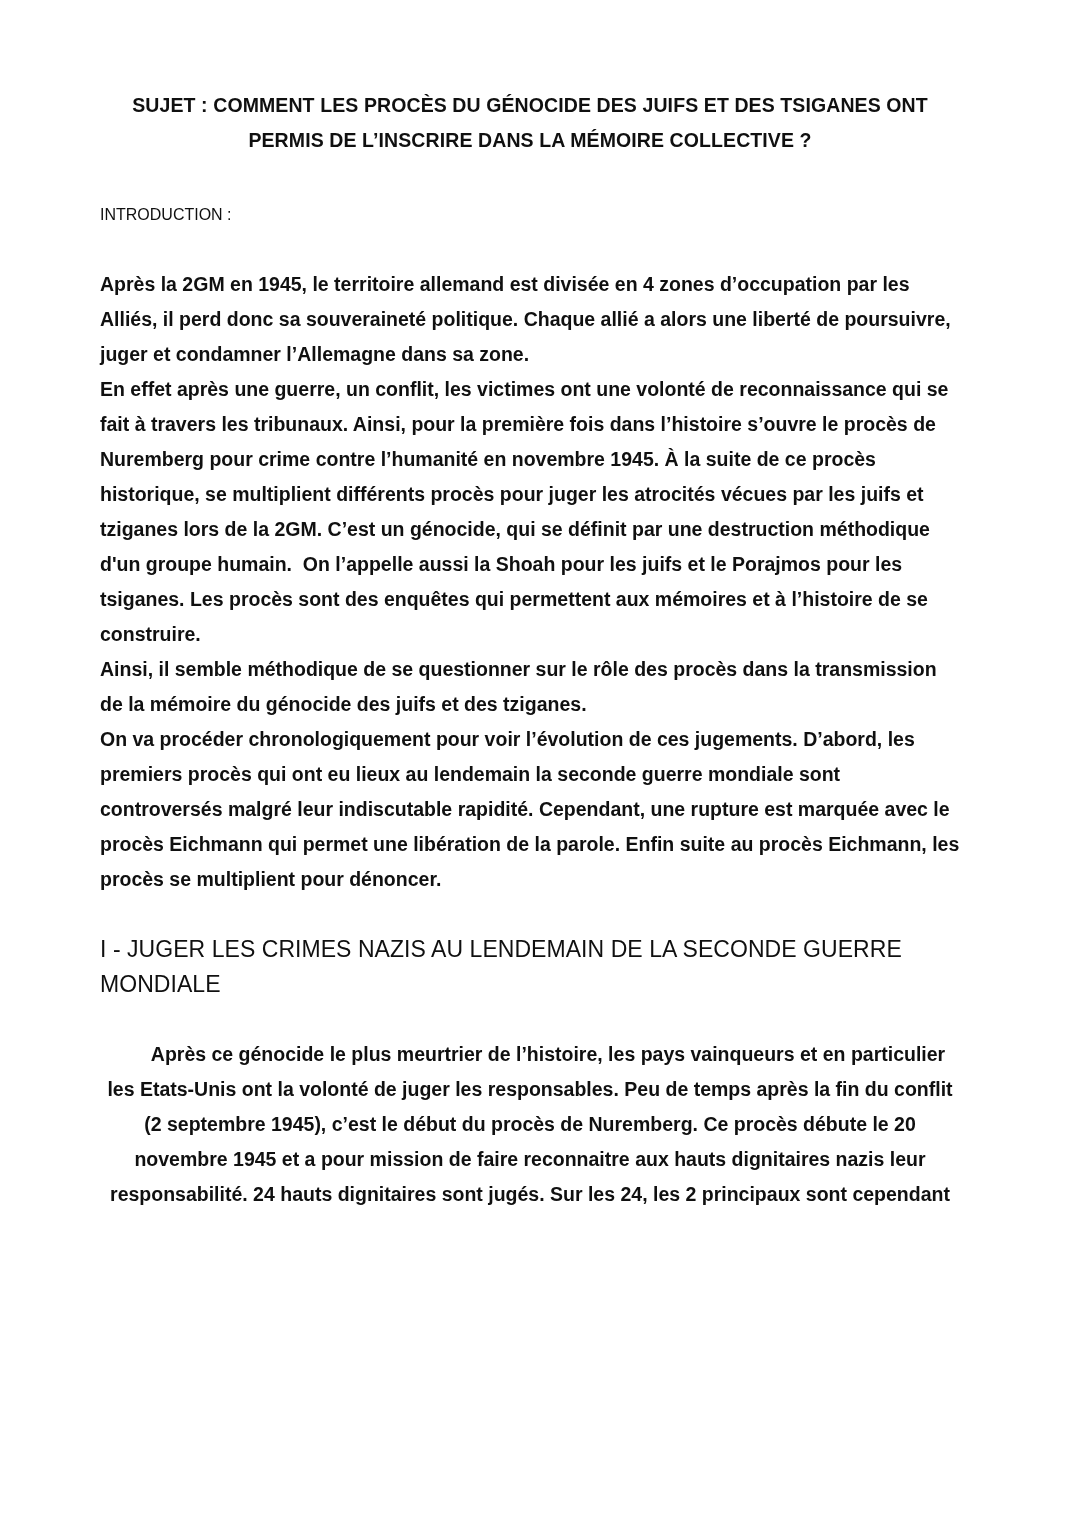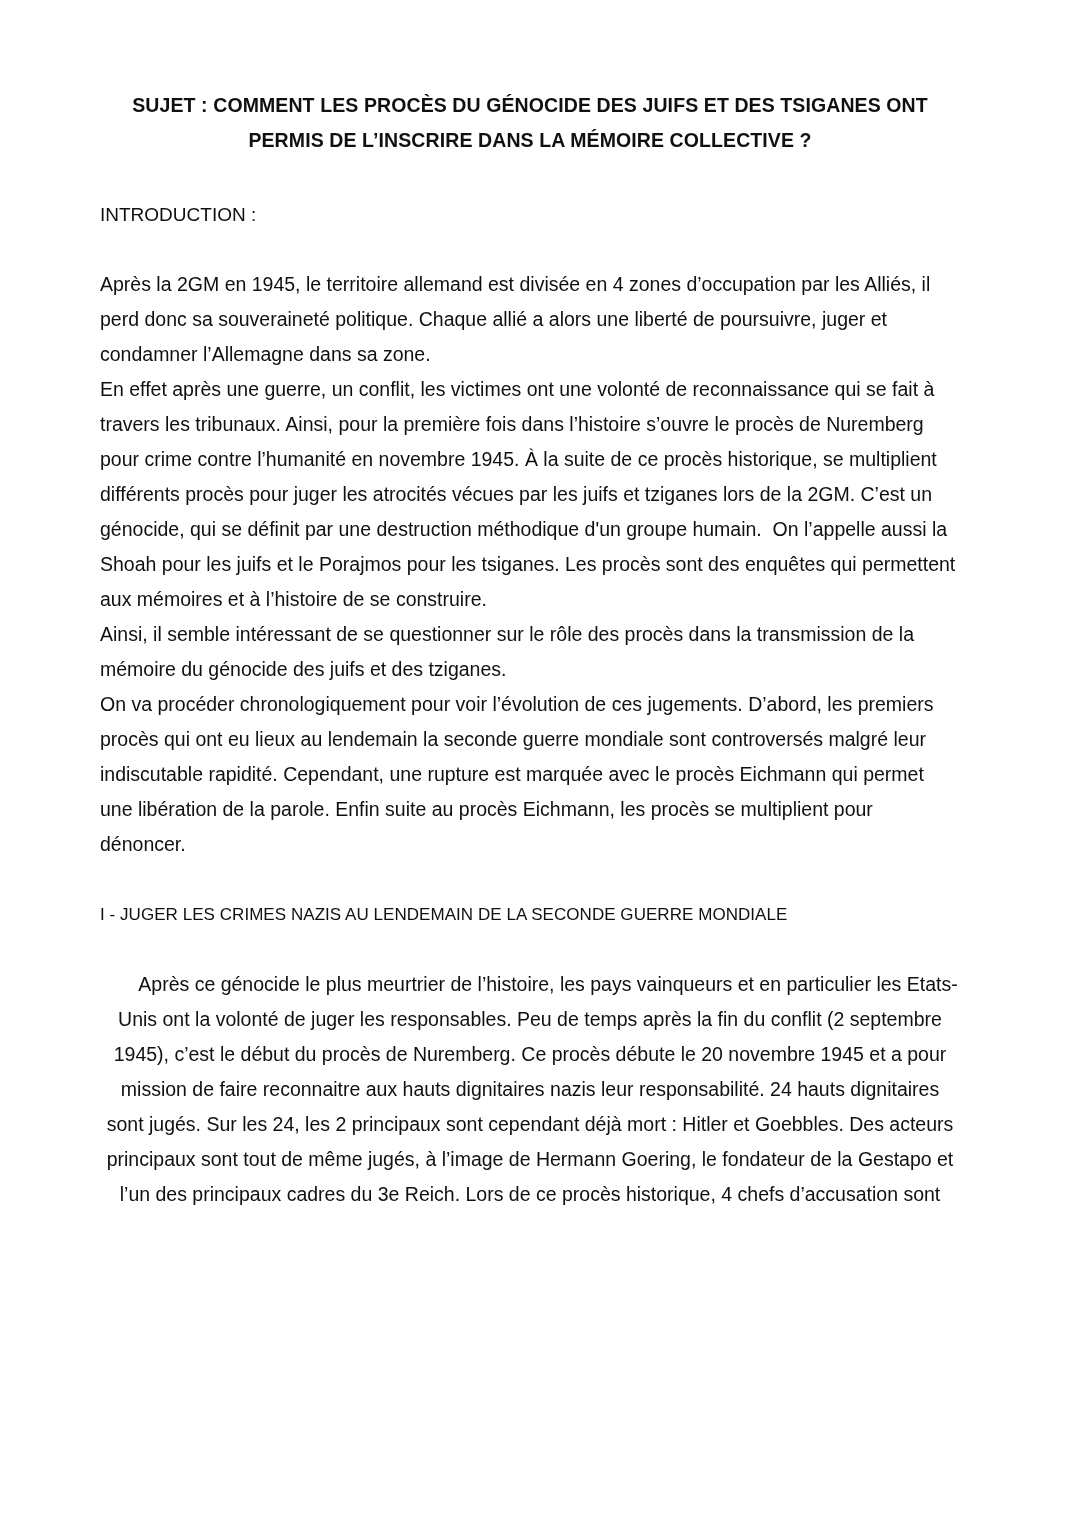--- a/index.html
+++ b/index.html
@@ -32,35 +32,35 @@
     text-align: center;
     line-height: 35px;
     letter-spacing: 0.1px;
     margin: 0 0 4px 0;
     padding: 0 2px;
   }
   .blank-line {
     height: 35px;
   }
   .label-line {
-    font-size: 19px;
+    font-size: 16px;
     font-weight: normal;
     line-height: 35px;
     margin: 0;
   }
   .section-heading {
-    font-size: 17px;
+    font-size: 23px;
     font-weight: normal;
     line-height: 35px;
     margin: 0;
     letter-spacing: 0.05px;
   }
   p.body-text {
     font-size: 19.5px;
-    font-weight: normal;
+    font-weight: bold;
     line-height: 35px;
     margin: 0;
     text-align: left;
     white-space: pre-wrap;
   }
   p.indent-1 {
     text-indent: 28px;
   }
   p.indent-2 {
     text-indent: 36px;
@@ -78,21 +78,21 @@
     <div class="blank-line"></div>
 
     <div class="label-line">INTRODUCTION :</div>
 
     <div class="blank-line"></div>
 
     <p class="body-text">Après la 2GM en 1945, le territoire allemand est divisée en 4 zones d’occupation par les Alliés, il perd donc sa souveraineté politique. Chaque allié a alors une liberté de poursuivre, juger et condamner l’Allemagne dans sa zone.</p>
 
     <p class="body-text">En effet après une guerre, un conflit, les victimes ont une volonté de reconnaissance qui se fait à travers les tribunaux. Ainsi, pour la première fois dans l’histoire s’ouvre le procès de Nuremberg pour crime contre l’humanité en novembre 1945. À la suite de ce procès historique, se multiplient différents procès pour juger les atrocités vécues par les juifs et tziganes lors de la 2GM. C’est un génocide, qui se définit par une destruction méthodique d'un groupe humain.  On l’appelle aussi la Shoah pour les juifs et le Porajmos pour les tsiganes. Les procès sont des enquêtes qui permettent aux mémoires et à l’histoire de se construire.</p>
 
-    <p class="body-text">Ainsi, il semble intéressant de se questionner sur le rôle des procès dans la transmission de la mémoire du génocide des juifs et des tziganes.</p>
+    <p class="body-text">Ainsi, il semble méthodique de se questionner sur le rôle des procès dans la transmission de la mémoire du génocide des juifs et des tziganes.</p>
 
     <p class="body-text">On va procéder chronologiquement pour voir l’évolution de ces jugements. D’abord, les premiers procès qui ont eu lieux au lendemain la seconde guerre mondiale sont controversés malgré leur indiscutable rapidité. Cependant, une rupture est marquée avec le procès Eichmann qui permet une libération de la parole. Enfin suite au procès Eichmann, les procès se multiplient pour dénoncer.</p>
 
     <div class="blank-line"></div>
 
     <div class="section-heading">I - JUGER LES CRIMES NAZIS AU LENDEMAIN DE LA SECONDE GUERRE MONDIALE</div>
 
     <div class="blank-line"></div>
 
 

